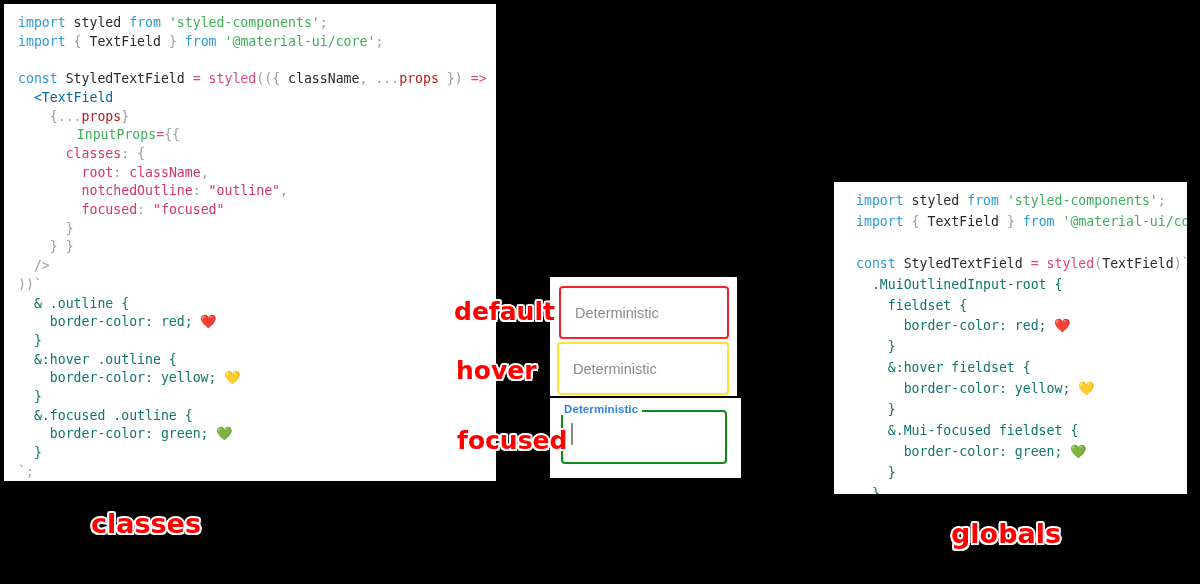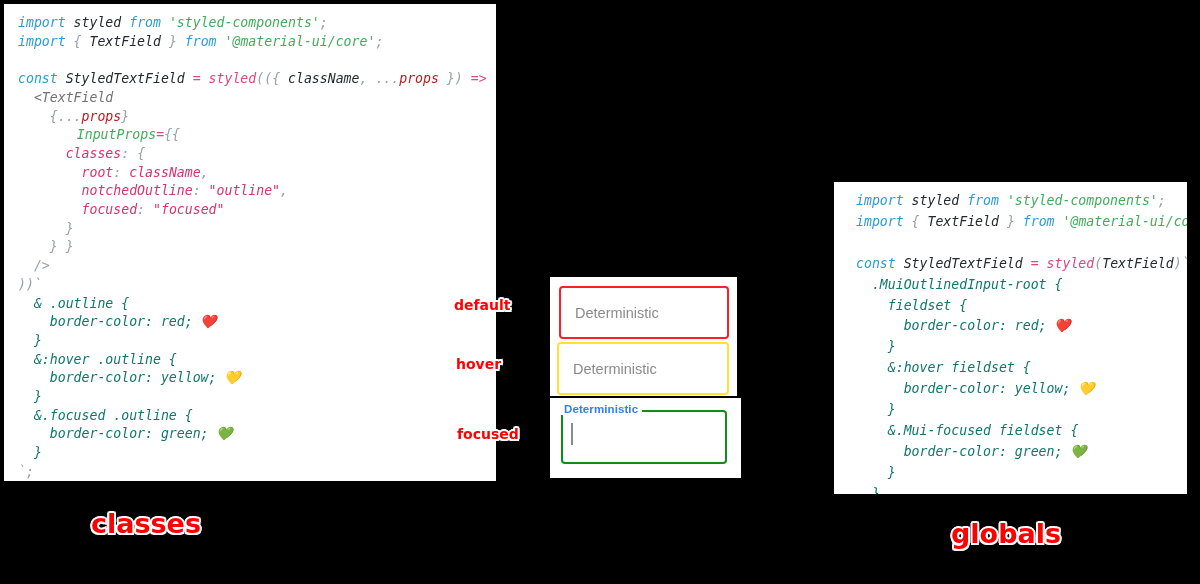--- a/index.html
+++ b/index.html
@@ -36,35 +36,34 @@
     height: 312px;
     padding: 9px 0 0 22px;
   }
 
   .code {
     font-family: "DejaVu Sans Mono", monospace;
     font-size: 13.2px;
     line-height: 18.7px;
     white-space: pre;
     color: #24292e;
-    font-style: italic;
   }
   #panel-globals .code {
     font-size: 13.2px;
     line-height: 20.9px;
   }
   .code .ln { display: block; min-height: 18.7px; }
 
   
   .t-kw   { color: #2b9bd8; }   
   .t-plain{ color: #24292e; }   
   .t-str  { color: #3fae5a; }   
   .t-fn   { color: #e0457b; }   
   .t-prop { color: #d7336c; }   
-  .t-tag  { color: #737373; }   
+  .t-tag  { color: #0369a1; }   
   .t-attr { color: #3fae5a; margin-left: 27px; }   
   .t-punc { color: #9aa0a6; }   
   .t-var  { color: #b91c1c; }   
   .t-css  { color: #0f766e; }   
   .emoji  { font-family: "DejaVu Sans", sans-serif; }
 
   
   .demo-panel {
     position: absolute;
     background: #ffffff;
@@ -148,21 +147,21 @@
     font-weight: bold;
     color: #ff0000;
     white-space: nowrap;
     -webkit-text-stroke: 3px #ffffff;
     paint-order: stroke fill;
     text-shadow:
        2px 0 0 #fff, -2px 0 0 #fff, 0 2px 0 #fff, 0 -2px 0 #fff,
        1.5px 1.5px 0 #fff, -1.5px 1.5px 0 #fff,
        1.5px -1.5px 0 #fff, -1.5px -1.5px 0 #fff;
   }
-  .anno-state { font-size: 14px; }
+  .anno-state { font-size: 25px; }
   #anno-default { left: 454px; top: 297px; }
   #anno-hover   { left: 456px; top: 356px; }
   #anno-focused { left: 457px; top: 426px; }
   .anno-title { font-size: 27px; }
   #anno-classes { left: 91px;  top: 508px; }
   #anno-globals { left: 915px; top: 518px; margin-left: 36px; }
 </style>
 </head>
 <body style="background: rgb(0, 0, 0);">
 

